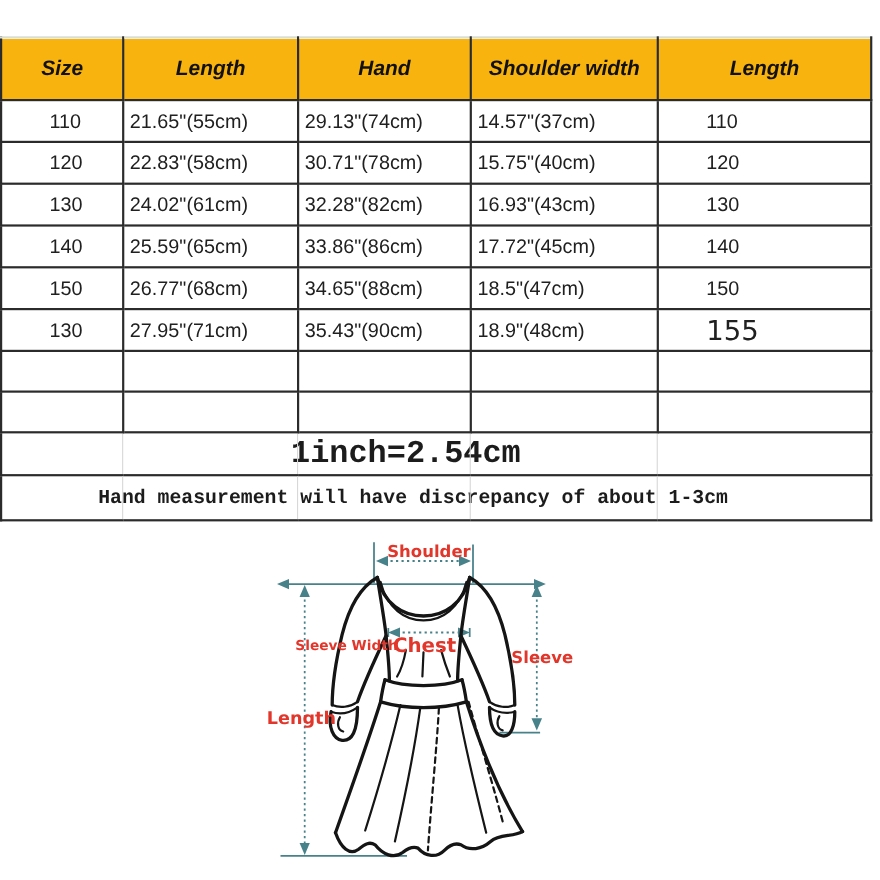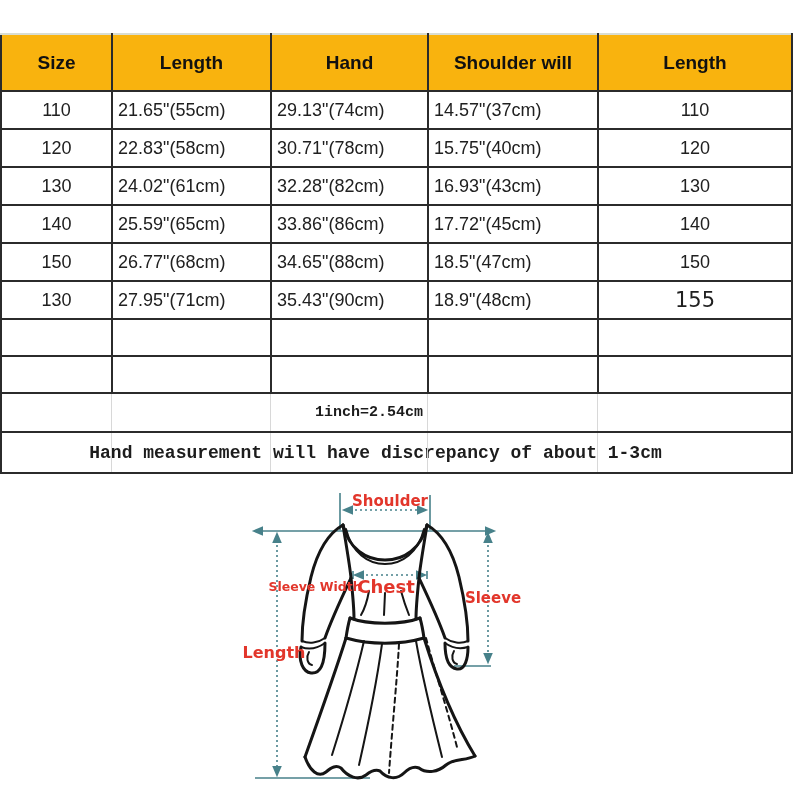--- a/index.html
+++ b/index.html
@@ -5,30 +5,30 @@
   html,body{margin:0;padding:0;background:#fff;}
   #page{position:relative;width:800px;height:800px;background:#fff;overflow:hidden;
         font-family:"Liberation Sans",sans-serif;}
 
   
   table.size-table{position:absolute;left:0;top:33px;width:791px;border-collapse:collapse;
                    table-layout:fixed;}
   .size-table td,.size-table th{border:2px solid #2b2b2b;padding:0;overflow:hidden;
                    color:#202020;font-size:18px;white-space:nowrap;}
   .size-table th{background:#F9B30E;font-weight:bold;font-size:19px;height:55px;
-                 border-top:2px solid #d9ddd2;color:#111;}
+                 border-top:2px solid #d9ddd2;color:#111;font-style:italic;}
   tr.data-row{height:38px;}
-  td.c-size,td.c-height{text-align:center;}
+  td.c-size,td.c-height{text-align:left;padding-left:43px;}
   td.c-meas{text-align:left;padding-left:5px;}
   td.lt{border-bottom:1px solid #c9c9c9;}          
-  td.alt-font{font-family:"DejaVu Sans",sans-serif;font-size:21px;}
+  td.alt-font{font-family:"DejaVu Sans",sans-serif;font-size:25px;}
   tr.empty-row{height:37px;}
   tr.note-row td{position:relative;text-align:center;font-family:"Liberation Mono",monospace;
                  font-weight:bold;color:#1c1c1c;}
-  td.note-conv{height:37px;font-size:15px;padding-right:55px;}
+  td.note-conv{height:37px;font-size:29px;padding-right:55px;}
   td.note-disc{height:39px;font-size:18px;padding-right:42px;}
   .trace{position:absolute;top:0;bottom:0;width:1px;background:#d8d8d8;}
   .t1{left:109px;} .t2{left:268px;} .t3{left:425px;} .t4{left:595px;}
 
   
   svg.diagram{position:absolute;left:220px;top:475px;}
   .outline{fill:none;stroke:#151515;stroke-width:3;stroke-linecap:round;stroke-linejoin:round;}
   .thin-outline{fill:none;stroke:#151515;stroke-width:2;stroke-linecap:round;}
   .pleat{fill:none;stroke:#151515;stroke-width:2;stroke-linecap:round;}
   .pleat-dash{stroke-dasharray:5 4;}
@@ -47,21 +47,21 @@
         <col style="width:159px">
         <col style="width:157px">
       <col style="width:170px">
         <col style="width:194px">
     </colgroup>
     <tbody>
         <tr class="header-row">
       <th>Size</th>
       <th>Length</th>
       <th>Hand</th>
-      <th>Shoulder will</th>
+      <th>Shoulder width</th>
       <th>Length</th>
     </tr>
     <tr class="data-row">
       <td class="c-size">110</td>
       <td class="c-meas">21.65"(55cm)</td>
       <td class="c-meas">29.13"(74cm)</td>
       <td class="c-meas">14.57"(37cm)</td>
       <td class="c-height lt">110</td>
     </tr>
     <tr class="data-row">

